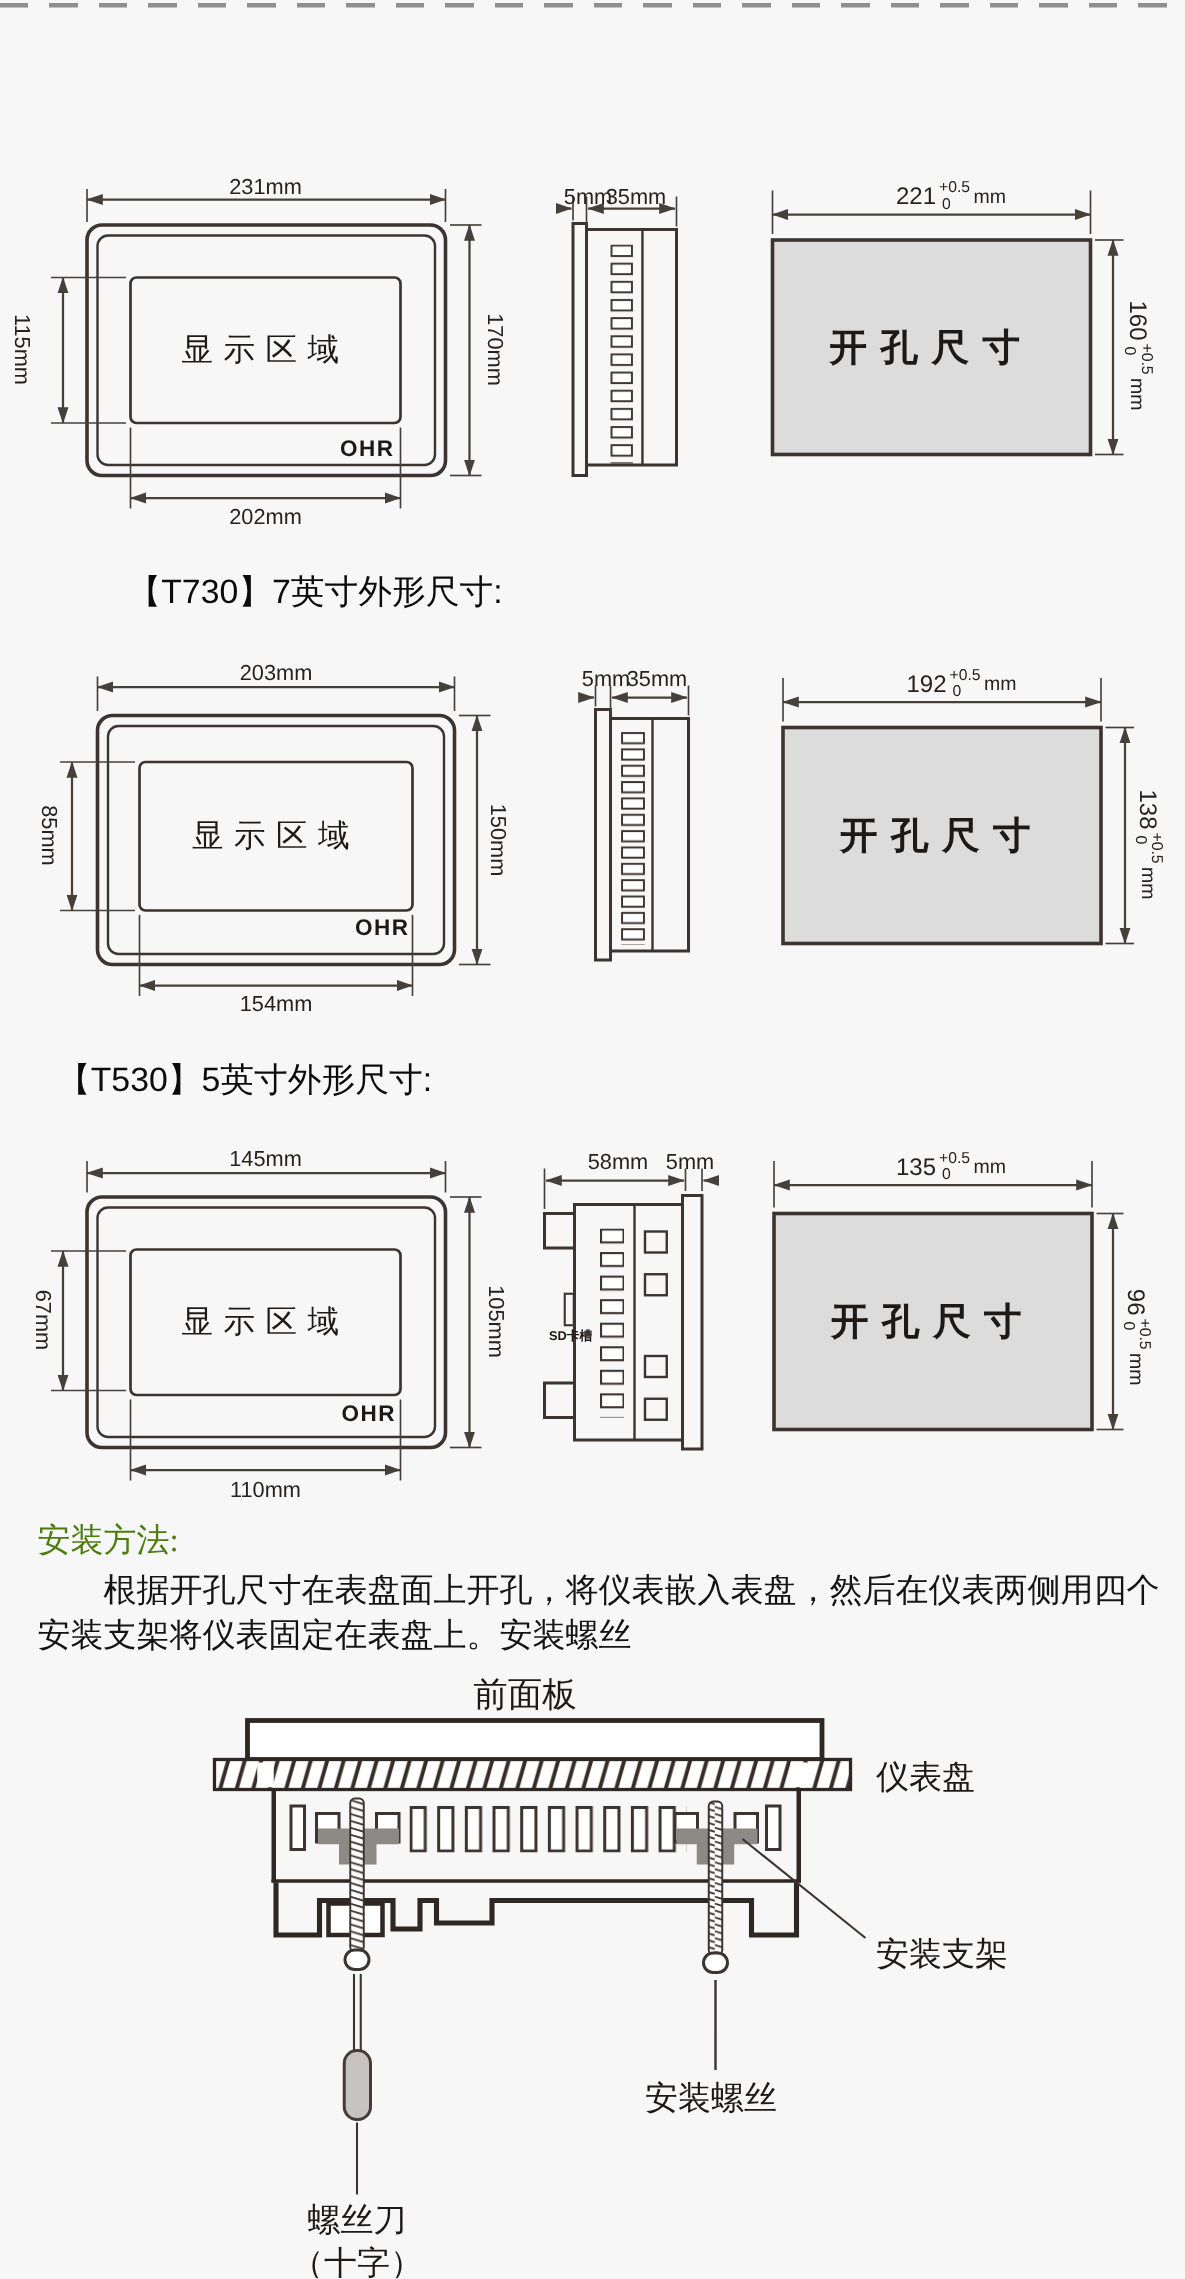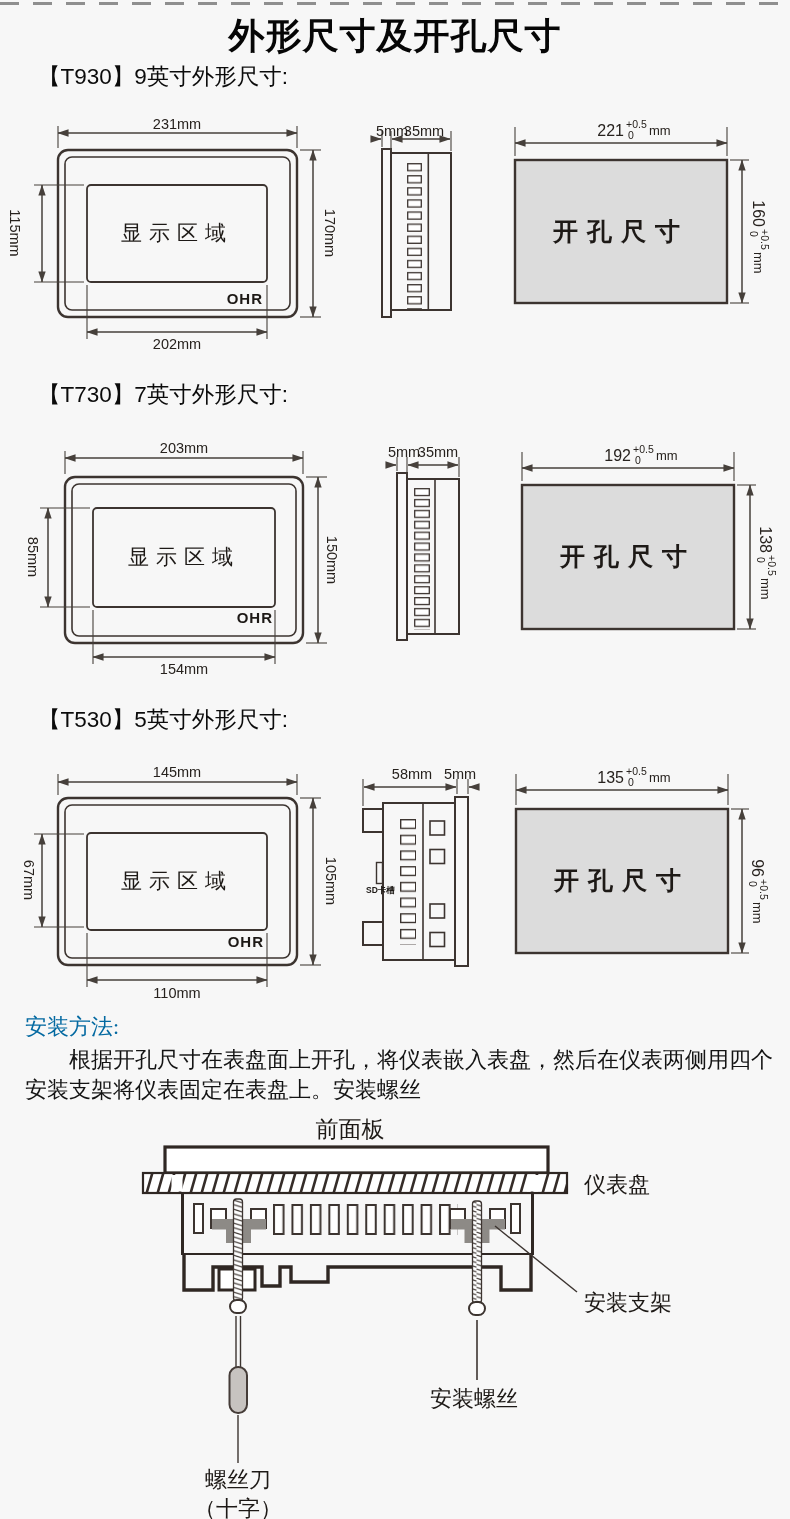--- a/index.html
+++ b/index.html
@@ -3,22 +3,22 @@
 <meta charset="utf-8">
 <style>
   html,body{margin:0;padding:0;}
   body{width:790px;height:1519px;background:#f7f7f7;font-family:"Liberation Sans",sans-serif;}
   .page{position:relative;width:790px;height:1519px;background:#f7f7f7;overflow:hidden;}
   .top-dash{position:absolute;top:2px;left:0;right:0;height:3px;
     background:repeating-linear-gradient(90deg,#8f8f8f 0 19px,transparent 19px 33px);}
   .title{position:absolute;top:16px;left:0;width:790px;text-align:center;
     font:bold 36px/40px "Liberation Sans",sans-serif;color:#060606;letter-spacing:1px;}
   .sec-heading{position:absolute;left:38px;font:22.5px/26px "Liberation Sans",sans-serif;color:#0b0b0b;}
-  .h-t930{top:64px;} .h-t730{top:382px;} .h-t530{top:707px;text-align:right;}
-  .inst-heading{position:absolute;left:25px;top:1014px;font:22px/26px "Liberation Serif",serif;color:#0369a1;}
+  .h-t930{top:64px;} .h-t730{top:382px;margin-left:47px;} .h-t530{top:707px;text-align:right;}
+  .inst-heading{position:absolute;left:25px;top:1014px;font:22px/26px "Liberation Serif",serif;color:#4d7c0f;}
   .inst-para{position:absolute;left:25px;top:1045px;width:748px;
     font:22px/30px "Liberation Serif",serif;color:#141414;text-indent:2em;}
   svg.art{position:absolute;top:0;left:0;}
   
   .dr{stroke:#3c3430;fill:none;}
   .dm{stroke:#46403b;stroke-width:1.5;fill:none;}
   .ex{stroke:#46403b;stroke-width:1.1;fill:none;}
   .dt{font-family:"Liberation Sans",sans-serif;font-size:14.5px;fill:#27221e;}
   .tm{font-size:16px;} .ts{font-size:10.5px;} .tu{font-size:13px;}
   .cjk{font-family:"Liberation Serif",serif;fill:#1d1916;}
@@ -27,22 +27,20 @@
   .lbl{font-size:22px;}
   .logo{font-family:"Liberation Sans",sans-serif;font-weight:bold;font-size:15px;letter-spacing:1px;fill:#1d1916;}
   .sd{font-family:"Liberation Sans",sans-serif;font-weight:bold;font-size:8.5px;fill:#1d1916;}
 </style>
 </head>
 <body>
 
 <div class="page">
   <div class="top-dash"></div>
 
-  <div class="title">外形尺寸及开孔尺寸</div>
-  <div class="sec-heading h-t930">【T930】9英寸外形尺寸:</div>
   <div class="sec-heading h-t730">【T730】7英寸外形尺寸:</div>
   <div class="sec-heading h-t530">【T530】5英寸外形尺寸:</div>
   <div class="inst-heading">安装方法:</div>
   <div class="inst-para">根据开孔尺寸在表盘面上开孔，将仪表嵌入表盘，然后在仪表两侧用四个安装支架将仪表固定在表盘上。安装螺丝</div>
 
   <svg class="art" width="790" height="1519" viewBox="0 0 790 1519">
     <defs>
       <marker id="arr" viewBox="0 0 12 8" refX="11.5" refY="4" markerWidth="11" markerHeight="8" markerUnits="userSpaceOnUse" orient="auto-start-reverse">
         <path d="M0,0 L12,4 L0,8 Z" fill="#46403b"></path>
       </marker>

